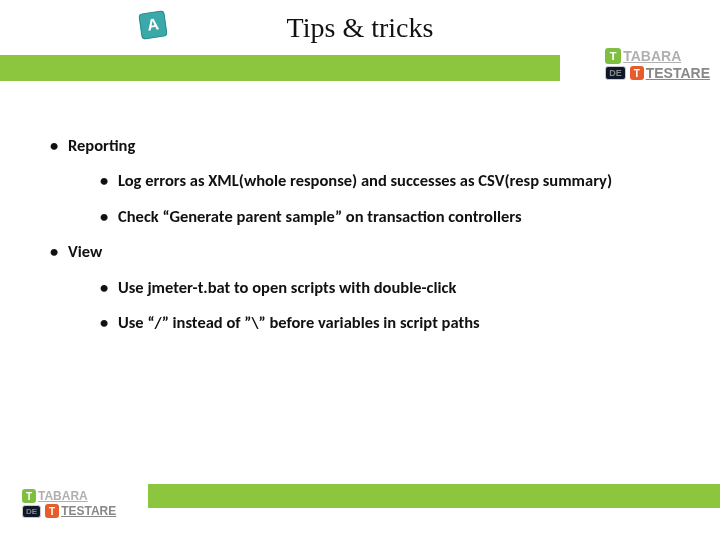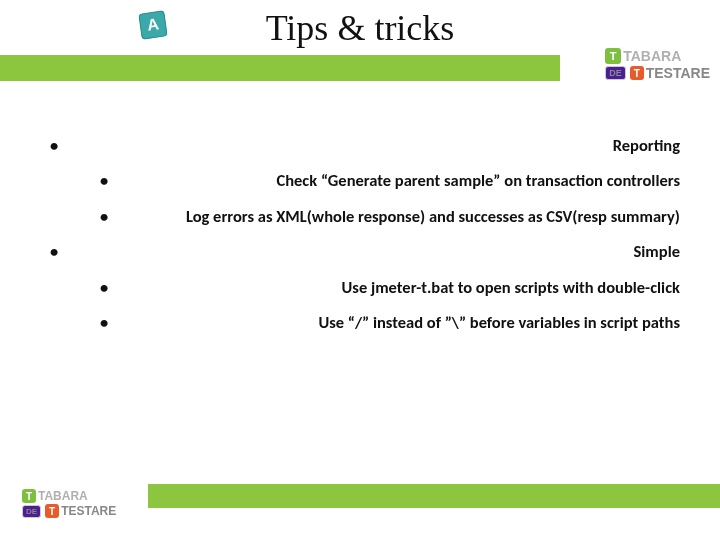--- a/index.html
+++ b/index.html
@@ -1,43 +1,43 @@
 <!DOCTYPE html>
 <html><head>
 <meta charset="utf-8">
 <style>
   * { box-sizing: border-box; margin: 0; padding: 0; }
   html, body { width: 720px; height: 540px; background: #fff; font-family: Calibri, "Segoe UI", Arial, sans-serif; overflow: hidden; }
   .slide { position: relative; width: 720px; height: 540px; }
 
   .title-row { position: absolute; top: 8px; left: 0; right: 0; height: 40px; display: flex; align-items: center; }
   .title-icon { position: absolute; left: 140px; top: 4px; }
-  .title-text { width: 100%; text-align: center; font-family: "Brush Script MT", "Segoe Script", cursive; font-size: 36px; color: #111; }
+  .title-text { width: 100%; text-align: center; font-family: "Brush Script MT", "Segoe Script", cursive; font-size: 28px; color: #111; }
 
   .green-bar-top { position: absolute; top: 55px; left: 0; width: 560px; height: 26px; background: #8cc63f; }
   .green-bar-bot { position: absolute; bottom: 32px; left: 148px; right: 0; height: 24px; background: #8cc63f; }
 
   .logo-top { position: absolute; top: 48px; right: 10px; }
   .logo-bot { position: absolute; bottom: 22px; left: 22px; }
 
   .logo { display: flex; flex-direction: column; gap: 0; font-family: Arial, sans-serif; }
   .logo-row { display: flex; gap: 2px; align-items: center; }
   .tile { width: 16px; height: 16px; border-radius: 3px; display: flex; align-items: center; justify-content: center; color: #fff; font-weight: 800; font-size: 11px; }
   .tile.sm { width: 14px; height: 14px; font-size: 10px; }
   .t-o { background: #7fbf3f; }
   .t-t { background: #e85c2b; }
-  .lg-word { font-weight: 800; font-size: 14px; letter-spacing: 0; color: #b0b0b0; line-height: 1; }
+  .lg-word { font-weight: 800; font-size: 14px; letter-spacing: 0; color: #b0b0b0; line-height: 1; text-decoration: underline; }
   .lg-word.sm { font-size: 12px; }
-  .de-box { background: #4c1d95; border: 1px solid #ccc; border-radius: 3px; font-size: 9px; padding: 1px 3px; color: #888; font-weight: 700; margin-right: 2px; }
+  .de-box { background: #0f172a; border: 1px solid #ccc; border-radius: 3px; font-size: 9px; padding: 1px 3px; color: #888; font-weight: 700; margin-right: 2px; }
 
   .icon-a { width: 26px; height: 26px; background: #3ba9a9; border-radius: 4px; transform: rotate(-8deg); display: flex; align-items: center; justify-content: center; color: #fff; font-weight: 800; font-size: 16px; font-family: Arial, sans-serif; box-shadow: 0 0 0 1px #2e8b8b inset; }
 
   .content { position: absolute; top: 128px; left: 50px; right: 40px; color: #111; font-size: 16.5px; font-weight: 600; line-height: 2.15; }
   .content ul { list-style: none; }
-  .lvl1 { padding-left: 18px; position: relative; text-align: right; }
+  .lvl1 { padding-left: 18px; position: relative; }
   .lvl1::before { content: "•"; position: absolute; left: 0; top: 0; }
   .lvl2 { padding-left: 30px; position: relative; margin-left: 20px; }
   .lvl2::before { content: "•"; position: absolute; left: 12px; top: 0; }
 </style>
 </head>
 <body>
 
 <div class="slide">
 
   <div class="title-row">
@@ -60,25 +60,25 @@
         <div class="tile sm t-t">T</div>
         <span class="lg-word" style="color:#888">TESTARE</span>
       </div>
     </div>
   </div>
 
   <div class="content">
     <ul>
       <li class="lvl1"><span>Reporting</span>
         <ul>
+          <li class="lvl2"><span>Log errors as XML(whole response) and successes as CSV(resp summary)</span></li>
           <li class="lvl2"><span>Check “Generate parent sample” on transaction controllers</span></li>
-          <li class="lvl2"><span>Log errors as XML(whole response) and successes as CSV(resp summary)</span></li>
         </ul>
       </li>
-      <li class="lvl1"><span>Simple</span>
+      <li class="lvl1"><span>View</span>
         <ul>
           <li class="lvl2"><span>Use jmeter-t.bat to open scripts with double-click</span></li>
           <li class="lvl2"><span>Use “/” instead of ”\” before variables in script paths</span></li>
         </ul>
       </li>
     </ul>
   </div>
 
   <div class="green-bar-bot"></div>
 

